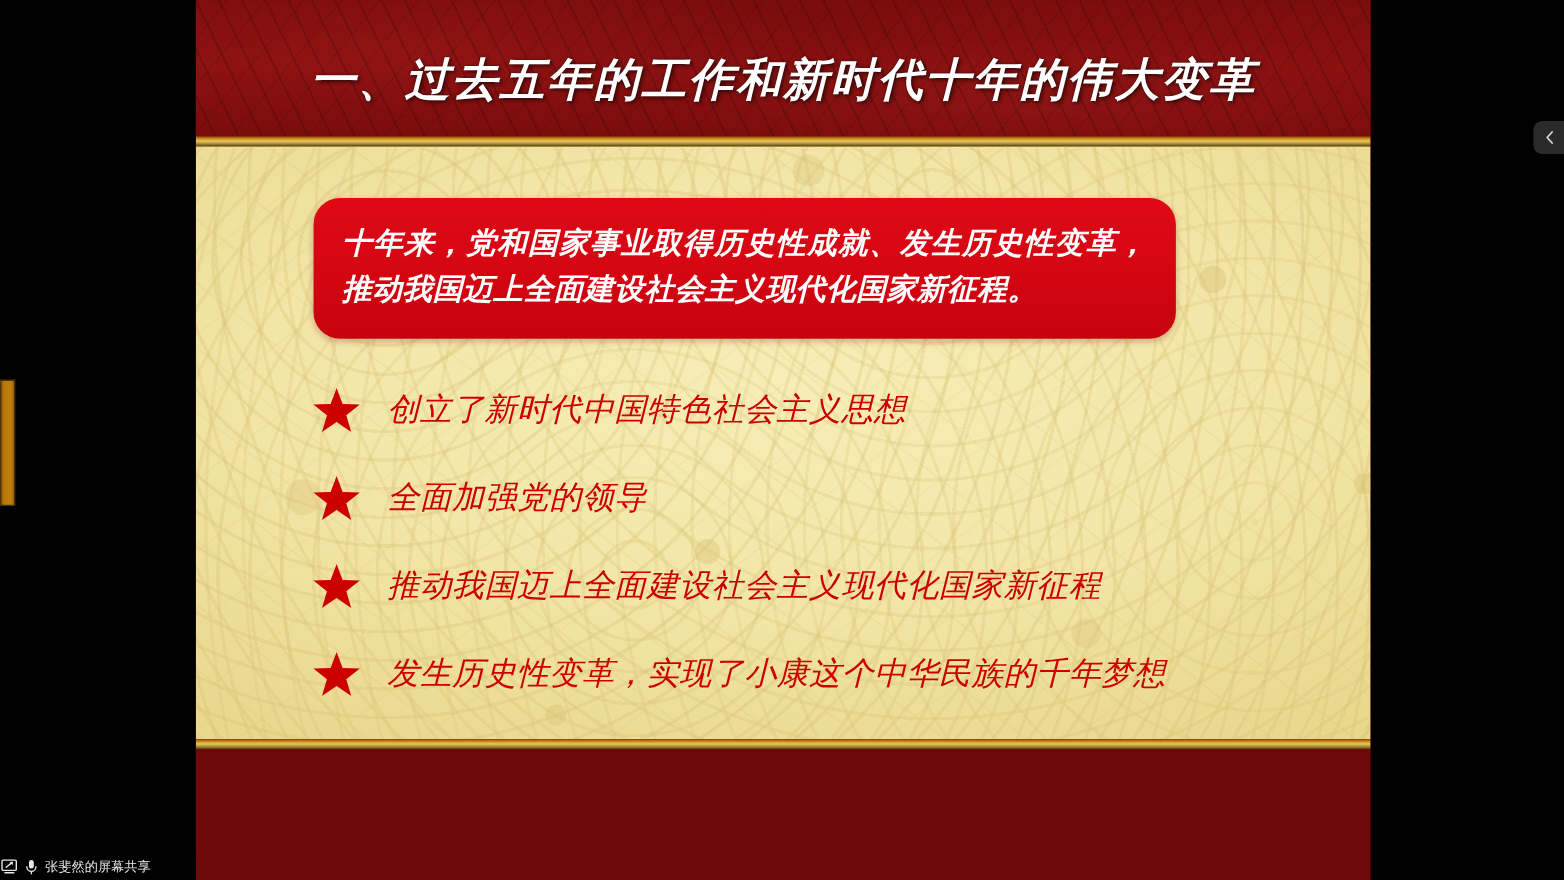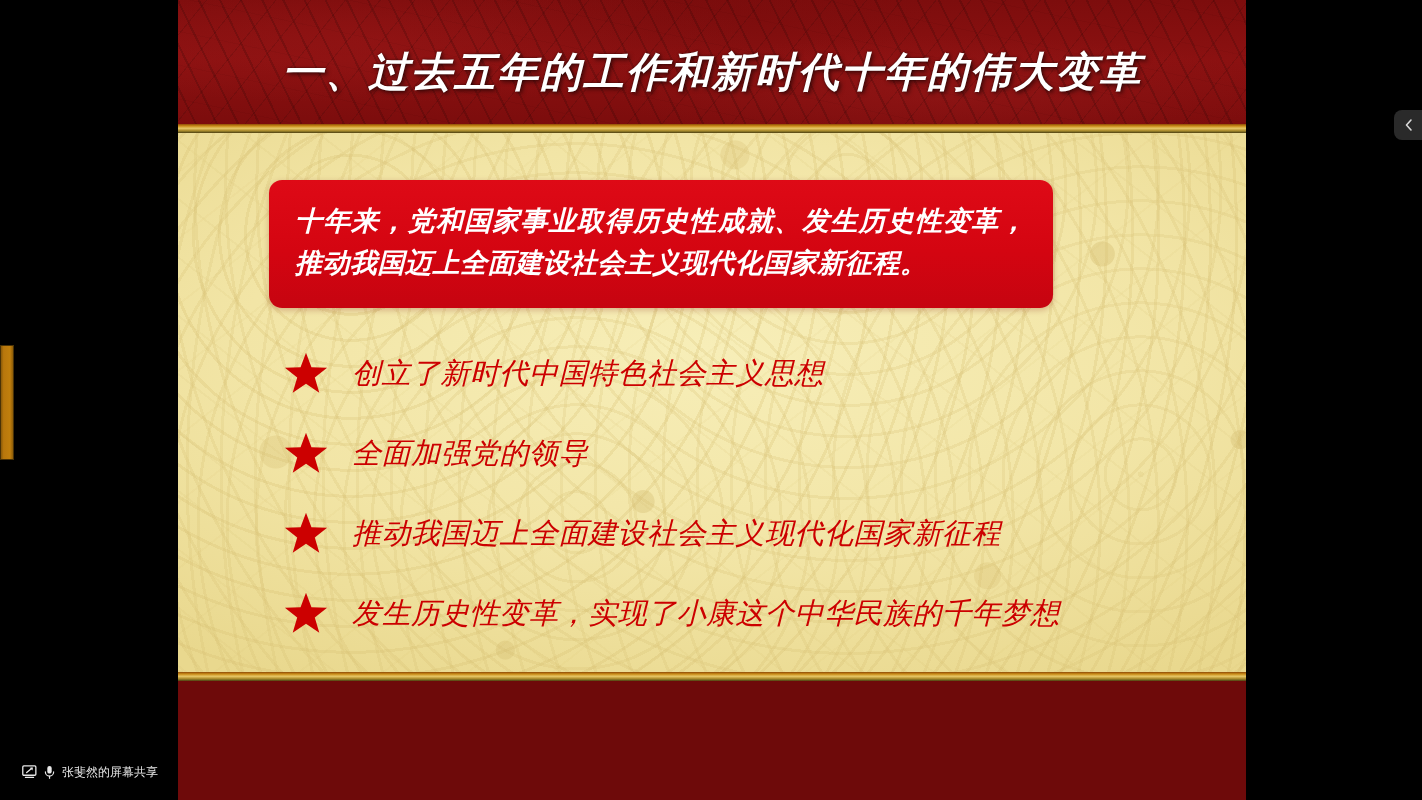--- a/index.html
+++ b/index.html
@@ -79,23 +79,23 @@
       repeating-radial-gradient(circle at 62% 14%, rgba(212,188,110,.26) 0 3px, rgba(0,0,0,0) 3px 31px),
       repeating-radial-gradient(circle at 38% 70%, rgba(212,188,110,.26) 0 3px, rgba(0,0,0,0) 3px 29px),
       repeating-radial-gradient(circle at 88% 62%, rgba(212,188,110,.24) 0 3px, rgba(0,0,0,0) 3px 34px),
       repeating-linear-gradient(38deg, rgba(210,186,108,.13) 0 2px, rgba(0,0,0,0) 2px 46px),
       repeating-linear-gradient(-38deg, rgba(210,186,108,.11) 0 2px, rgba(0,0,0,0) 2px 52px);
     opacity:.85;pointer-events:none;
   }
 
   
   .callout{
-    position:absolute;left:91px;top:47px;width:784px;
+    position:absolute;left:107px;top:47px;width:784px;
     background:linear-gradient(180deg,#de0a16 0%,#d40511 55%,#c60410 100%);
-    border-radius:13px;padding:21px 26px 23px 26px;box-sizing:border-box;
+    border-radius:24px;padding:21px 26px 23px 26px;box-sizing:border-box;
     z-index:5;box-shadow:0 2px 6px rgba(120,0,0,.25);
   }
   .callout p{
     margin:0;color:#fff;font-size:27px;font-weight:bold;line-height:1.55;
     letter-spacing:.5px;text-align:justify;
   }
 
   
   .bullets{position:absolute;left:106px;top:200px;width:900px;z-index:5;}
   .bullet-row{display:flex;align-items:center;height:80px;}
@@ -156,22 +156,22 @@
     border:1px solid #4a3206;box-sizing:border-box;
   }
   .side-toggle{
     position:absolute;left:1394px;top:110px;width:30px;height:30px;
     background:#2a2a2a;border-radius:8px 0 0 8px;
     display:flex;align-items:center;justify-content:center;
   }
   .side-toggle svg{display:block;}
 
   .taskbar{
-    position:absolute;left:0;bottom:16px;width:178px;height:24px;
-    display:flex;align-items:center;gap:7px;padding-left:22px;
+    position:absolute;left:0;bottom:0;width:178px;height:24px;
+    display:flex;align-items:center;gap:7px;padding-left:1px;
     box-sizing:border-box;background:#000;
   }
   .taskbar .tb-icon{display:block;flex:0 0 auto;}
   .taskbar-label{
     color:#e8e8e8;font-size:12px;line-height:1;white-space:nowrap;
     font-family:"Liberation Sans","DejaVu Sans",sans-serif;
   }
 </style>
 </head>
 <body>

